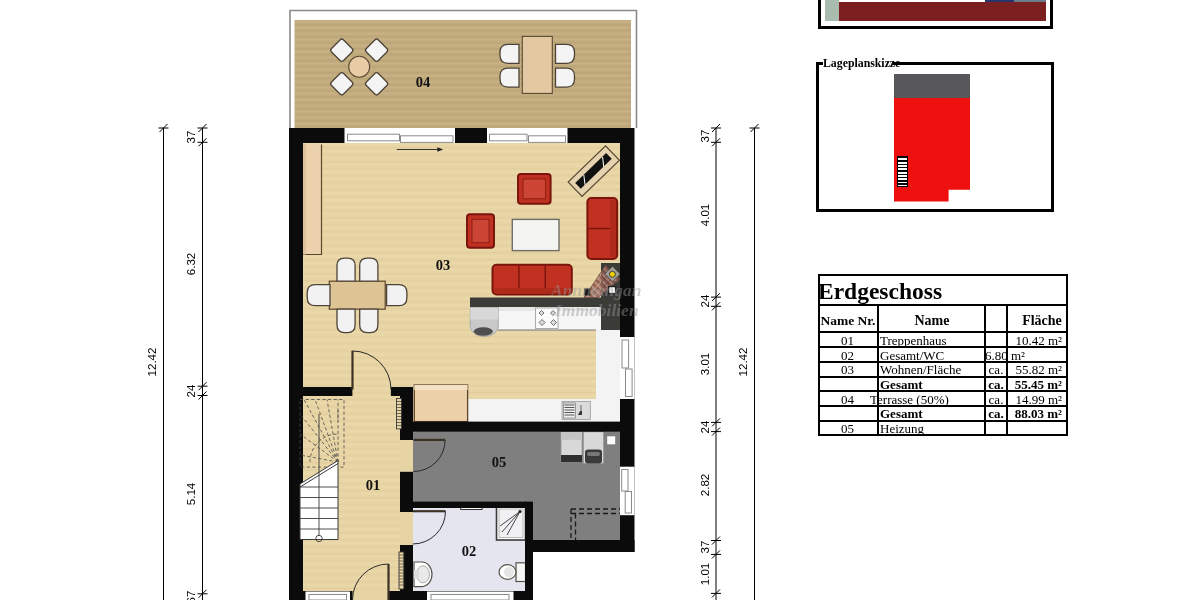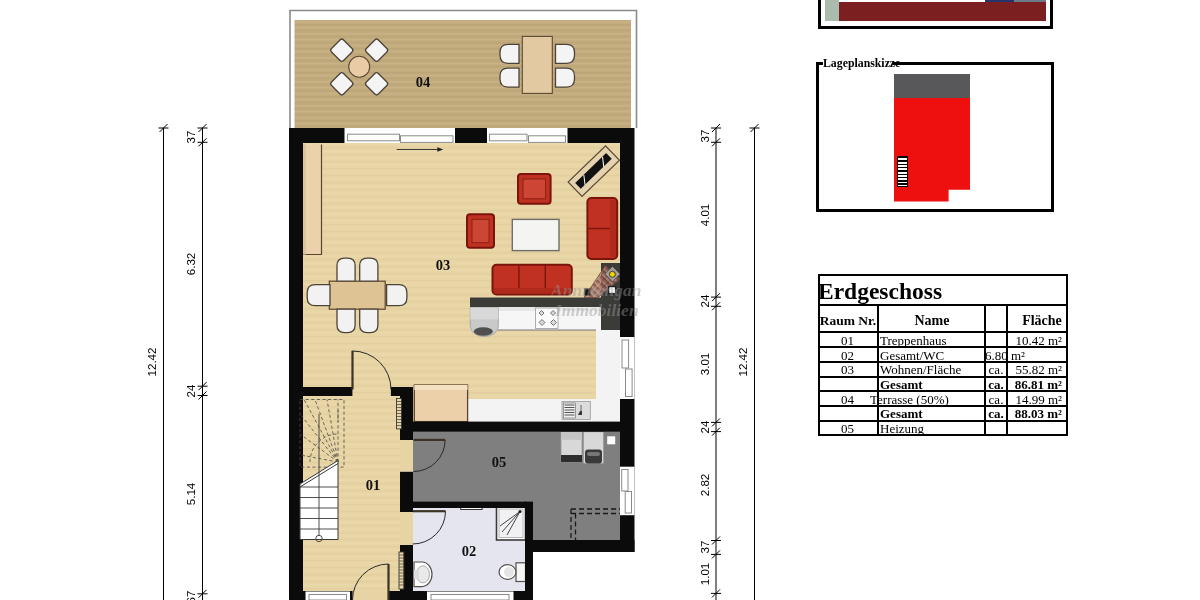--- a/index.html
+++ b/index.html
@@ -543,38 +543,38 @@
 <div class="abs" style="left:818px;top:375.6px;width:250px;height:2px;background:#000"></div>
 <div class="abs" style="left:818px;top:390.3px;width:250px;height:2px;background:#000"></div>
 <div class="abs" style="left:818px;top:405px;width:250px;height:2px;background:#000"></div>
 <div class="abs" style="left:818px;top:419.7px;width:250px;height:2px;background:#000"></div>
 <div class="abs" style="left:877px;top:306px;width:2px;height:130px;background:#000"></div>
 <div class="abs" style="left:984px;top:306px;width:2px;height:130px;background:#000"></div>
 <div class="abs" style="left:1006px;top:306px;width:2px;height:130px;background:#000"></div>
 
 <div class="abs" style="left:818px;top:279px;width:250px;font-family:'Liberation Serif',serif;font-weight:bold;font-size:23.5px;line-height:25px">Erdgeschoss</div>
 
-<div class="abs" style="left:818px;top:313px;width:60px;text-align:center;font-family:'Liberation Serif',serif;font-weight:bold;font-size:13.5px;white-space:nowrap">Raum Nr.</div>
+<div class="abs" style="left:818px;top:313px;width:60px;text-align:center;font-family:'Liberation Serif',serif;font-weight:bold;font-size:13.5px;white-space:nowrap">Name Nr.</div>
 <div class="abs" style="left:879px;top:312.5px;width:106px;text-align:center;font-family:'Liberation Serif',serif;font-weight:bold;font-size:14px">Name</div>
 <div class="abs" style="left:1008px;top:312.5px;width:68px;text-align:center;font-family:'Liberation Serif',serif;font-weight:bold;font-size:14px">Fläche</div>
 
 <div class="abs" style="left:818px;top:274px;width:250px;height:162px;font-family:'Liberation Serif',serif;font-size:13px;line-height:13px;color:#000">
 <div class="abs" style="left:0;top:60px;width:59px;text-align:center">01</div>
 <div class="abs" style="left:62px;top:60px">Treppenhaus</div>
 <div class="abs" style="left:130px;top:60px;width:114px;text-align:right">10.42 m²</div>
 <div class="abs" style="left:0;top:74.5px;width:59px;text-align:center">02</div>
 <div class="abs" style="left:62px;top:74.5px">Gesamt/WC</div>
 <div class="abs" style="left:130px;top:74.5px;width:114px;text-align:center">6.80 m²</div>
 <div class="abs" style="left:0;top:89.3px;width:59px;text-align:center">03</div>
 <div class="abs" style="left:62px;top:89.3px">Wohnen/Fläche</div>
 <div class="abs" style="left:167px;top:89.3px;width:22px;text-align:center">ca.</div>
 <div class="abs" style="left:130px;top:89.3px;width:114px;text-align:right">55.82 m²</div>
 <div class="abs" style="left:62px;top:104px;font-weight:bold">Gesamt</div>
 <div class="abs" style="left:167px;top:104px;width:22px;text-align:center;font-weight:bold">ca.</div>
-<div class="abs" style="left:130px;top:104px;width:114px;text-align:right;font-weight:bold">86.81 m²</div>
+<div class="abs" style="left:130px;top:104px;width:114px;text-align:right;font-weight:bold">55.45 m²</div>
 <div class="abs" style="left:0;top:118.7px;width:59px;text-align:center">04</div>
 <div class="abs" style="left:52px;top:118.7px">Terrasse (50%)</div>
 <div class="abs" style="left:167px;top:118.7px;width:22px;text-align:center">ca.</div>
 <div class="abs" style="left:130px;top:118.7px;width:114px;text-align:right">14.99 m²</div>
 <div class="abs" style="left:62px;top:133.4px;font-weight:bold">Gesamt</div>
 <div class="abs" style="left:167px;top:133.4px;width:22px;text-align:center;font-weight:bold">ca.</div>
 <div class="abs" style="left:130px;top:133.4px;width:114px;text-align:right;font-weight:bold">88.03 m²</div>
 <div class="abs" style="left:0;top:148.2px;width:59px;text-align:center">05</div>
 <div class="abs" style="left:62px;top:148.2px">Heizung</div>
 </div>

